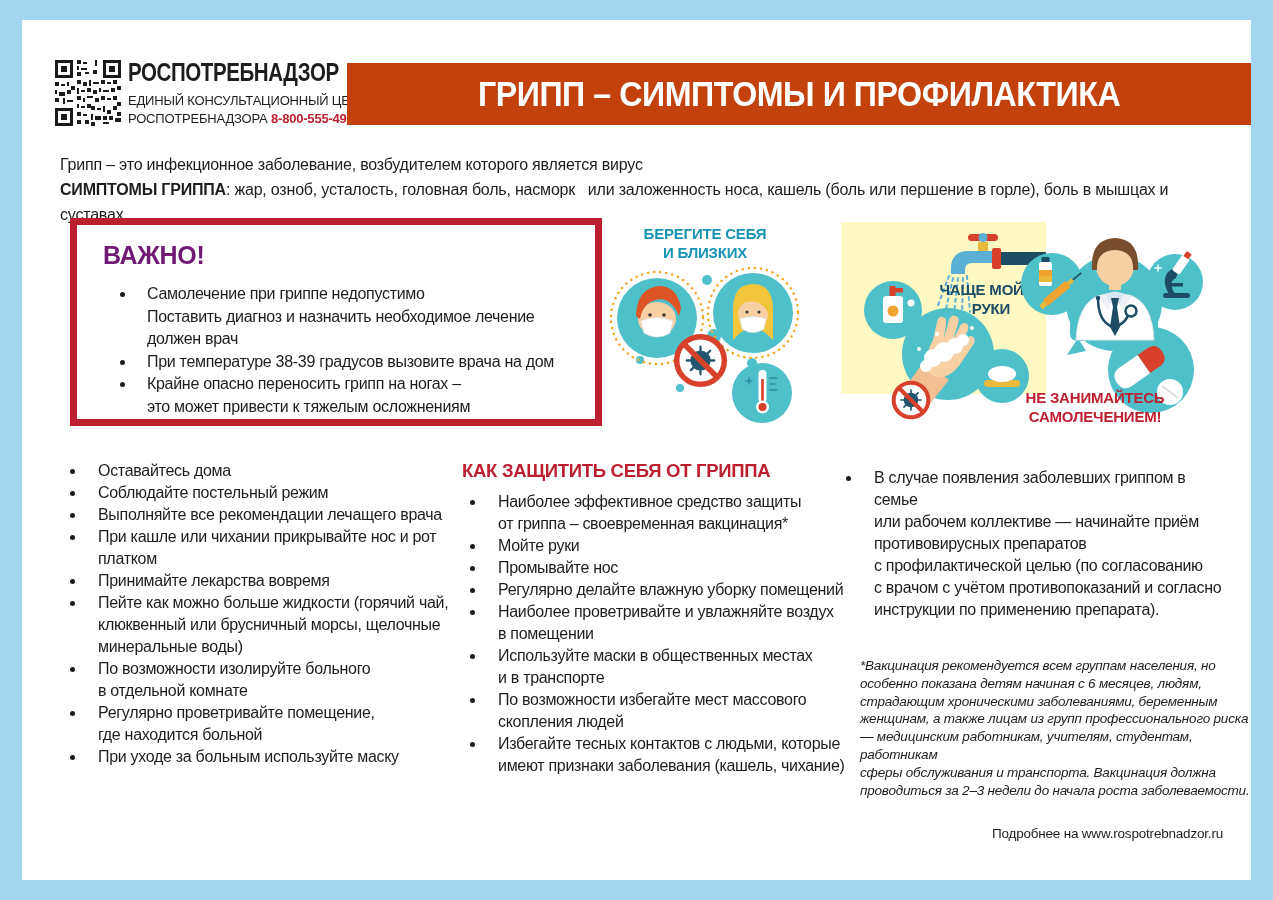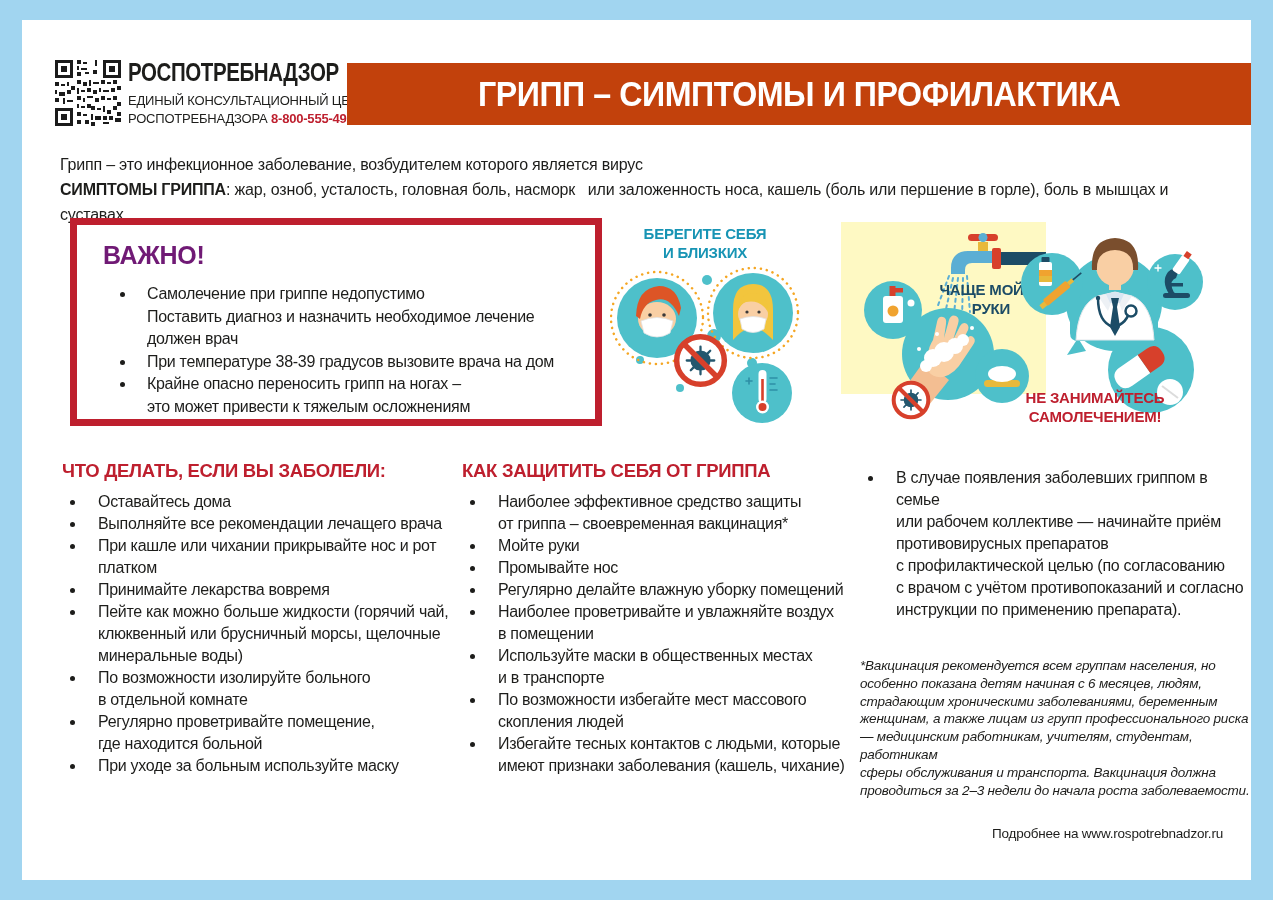--- a/index.html
+++ b/index.html
@@ -46,21 +46,21 @@
   .caption{position:absolute;font-weight:bold;font-size:15px;line-height:19px;text-align:center;
     white-space:pre-line;letter-spacing:-0.2px;}
   .caption-protect{left:0;right:0;top:6px;color:#1794b4;}
   .caption-wash{left:98px;top:58px;width:104px;color:#1c4c66;}
   .caption-doctor{left:2px;bottom:10px;width:150px;color:#be1f2e;}
 
   
   .col{position:absolute;top:440px;}
   .col1{left:40px;width:398px;}
   .col2{left:440px;width:394px;}
-  .col3{left:838px;width:386px;}
+  .col3{left:816px;width:386px;}
   .col h3{margin:0 0 9px 0;font-size:18.5px;color:#be1f2e;letter-spacing:-0.3px;}
   .col h3.second{margin-top:23px;}
   .col ul{margin:0;padding:0;list-style:none;}
   .col li{position:relative;padding-left:36px;font-size:16px;line-height:22px;
     white-space:pre-line;letter-spacing:-0.3px;}
   .col li::before{content:"";position:absolute;left:8px;top:8.5px;width:5px;height:5px;
     border-radius:50%;background:#1d1d1b;}
   .col3 ul{margin-top:7px;}
 
   .footnote{position:absolute;left:838px;top:637px;width:392px;font-style:italic;
@@ -286,23 +286,23 @@
         <path d="M80 80 Q80 104 95 109 Q110 106 112 90" fill="none" stroke="#1c4c66" stroke-width="2.5"></path>
         <circle cx="80" cy="80" r="2.2" fill="#1c4c66"></circle>
         <circle cx="113" cy="93" r="5.5" fill="#ffffff" stroke="#1c4c66" stroke-width="2.5"></circle>
       </g>
     </svg>
     <div class="caption caption-doctor">НЕ ЗАНИМАЙТЕСЬ
 САМОЛЕЧЕНИЕМ!</div>
   </div>
 
   <div class="col col1">
-    <h3>ЧТО ДЕЛАТЬ, ЕСЛИ ВЫ ЗАБОЛЕЛИ:</h3>
     <ul>
       <li>Оставайтесь дома</li>
+      <li>Соблюдайте постельный режим</li>
       <li>Выполняйте все рекомендации лечащего врача</li>
       <li>При кашле или чихании прикрывайте нос и рот
 платком</li>
       <li>Принимайте лекарства вовремя</li>
       <li>Пейте как можно больше жидкости (горячий чай,
 клюквенный или брусничный морсы, щелочные
 минеральные воды)</li>
     </ul>
     <ul>
       <li>По возможности изолируйте больного

